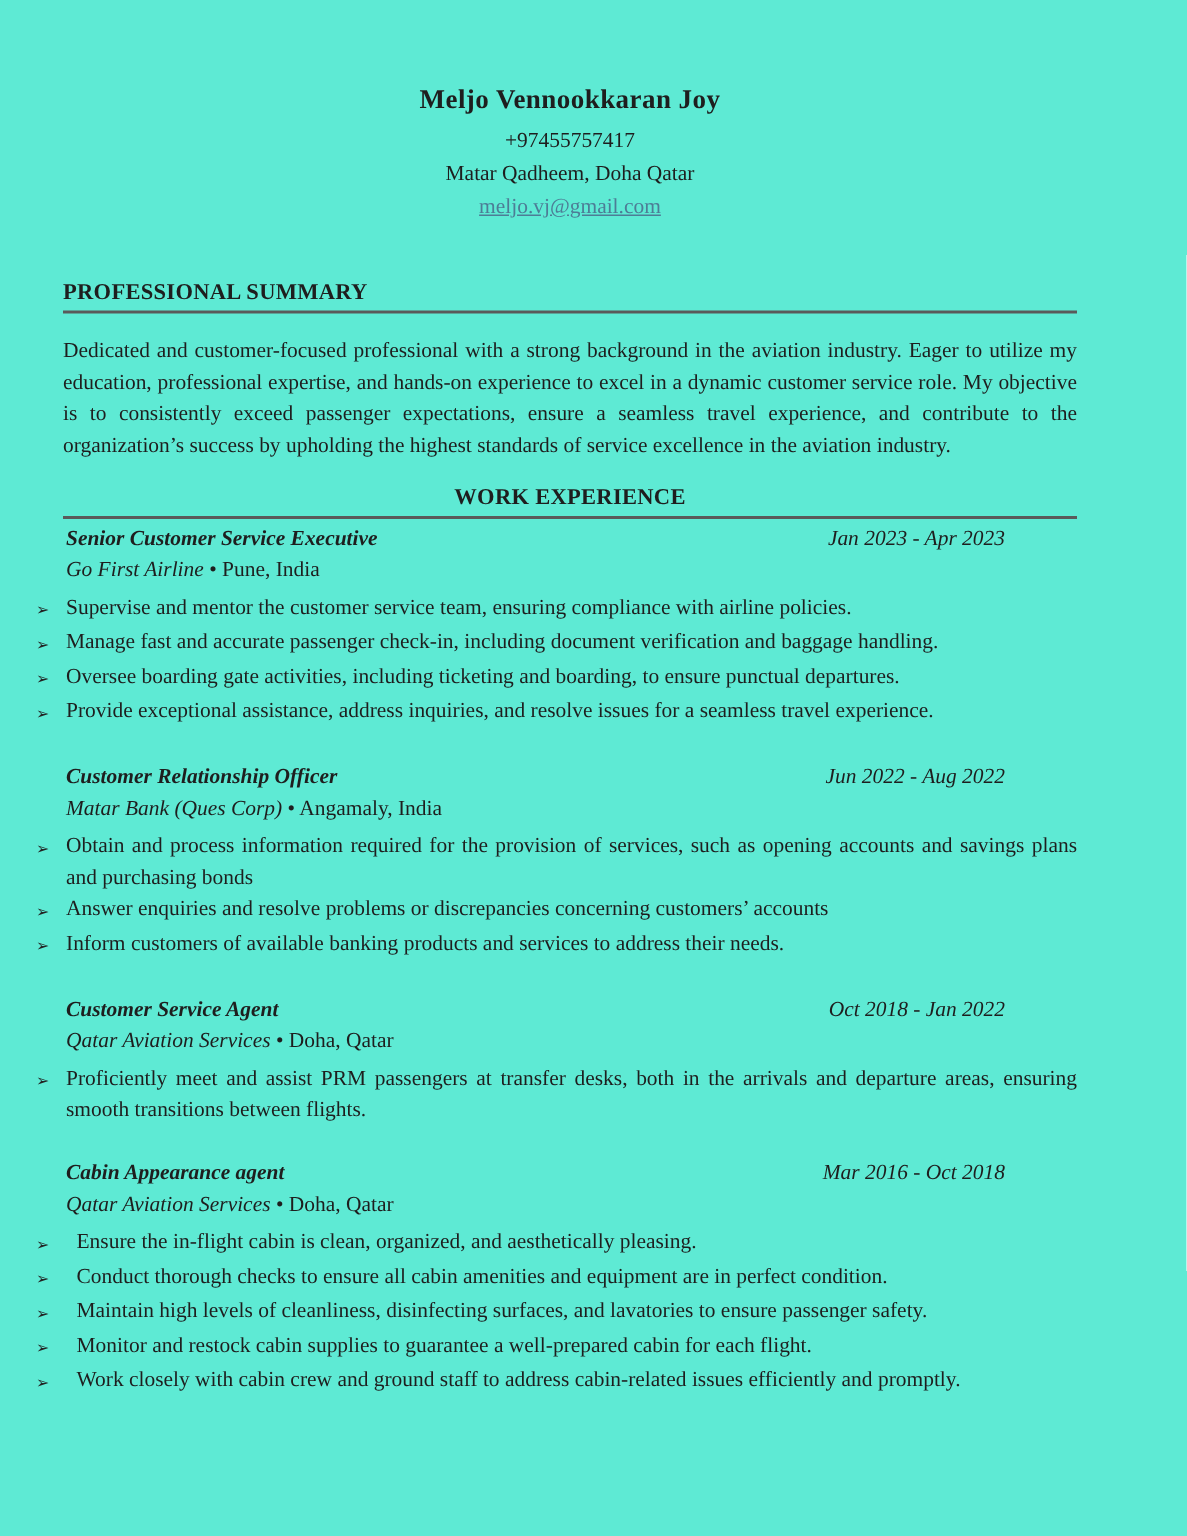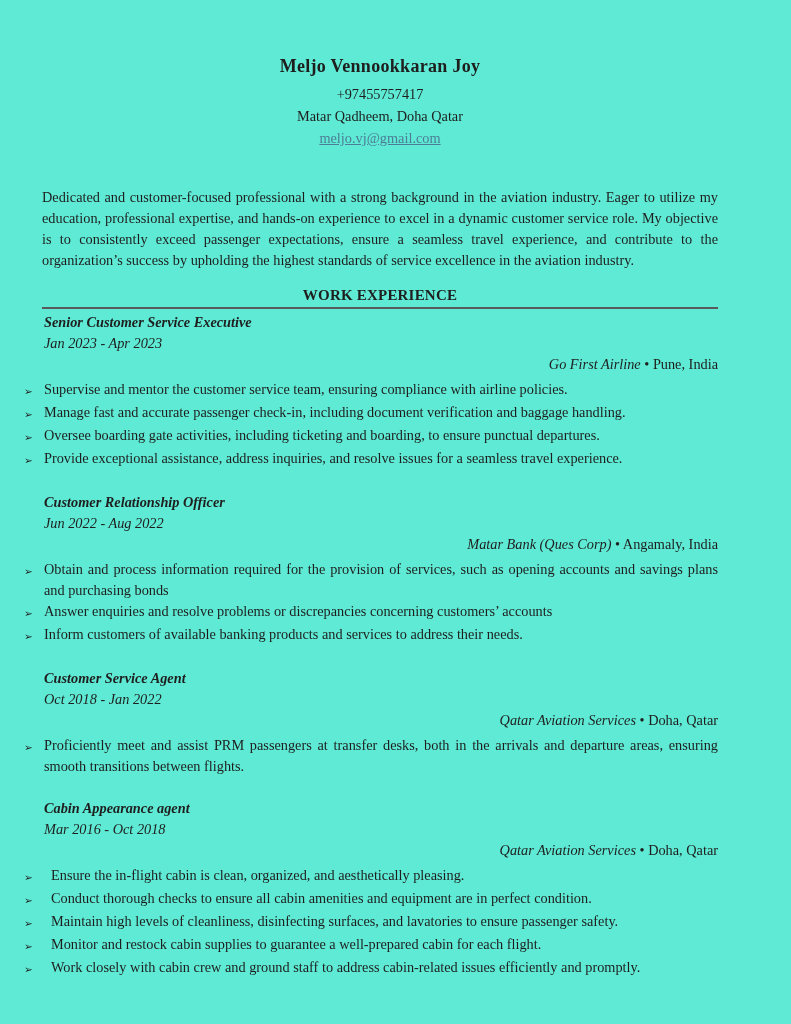--- a/index.html
+++ b/index.html
@@ -21,24 +21,24 @@
   .section-heading {
     font-weight: bold; font-size: 15px; letter-spacing: 0.2px;
     padding-bottom: 3px; border-bottom: 2px solid #5a5a5a; line-height: 17px;
   }
   .summary-heading { margin-bottom: 15px; }
   .experience-heading { margin-top: 16px; margin-bottom: 3px; text-align: center; }
   .summary-text { text-align: justify; line-height: 21px; }
   
   .job { margin-top: 21px; }
   .job:first-child { margin-top: 2px; }
-  .job-head { display: flex; justify-content: space-between; line-height: 21px; margin-left: 2px; flex-direction: column; }
+  .job-head { display: flex; justify-content: space-between; line-height: 21px; margin-left: 2px; }
   .job-title { font-weight: bold; font-style: italic; }
   .job-dates { font-style: italic; margin-right: 48px; white-space: nowrap; }
-  .job-sub { line-height: 21px; margin-left: 2px; text-align: right; }
+  .job-sub { line-height: 21px; margin-left: 2px; }
   .job-company { font-style: italic; }
   .bullets { list-style: none; margin: 4px 0 0 0; padding: 0; }
   .bullets li { display: flex; line-height: 21px; }
   .marker {
     flex: 0 0 20px; margin-left: -18px;
     font-family: "DejaVu Sans", sans-serif; font-size: 10.5px;
     padding-top: 2px; color: #222;
   }
   .bullets.wide .marker { flex: 0 0 27px; }
   .bullet-text { flex: 1; text-align: justify; }
@@ -51,20 +51,21 @@
   <div class="header">
     <div class="name">Meljo Vennookkaran Joy</div>
     <div class="contact-line">+97455757417</div>
     <div class="contact-line">Matar Qadheem, Doha Qatar</div>
     <div class="contact-line">
       <a class="email-link">meljo.vj@gmail.com</a>
     </div>
   </div>
 
   <div>
+    <div class="section-heading summary-heading">PROFESSIONAL SUMMARY</div>
     <div class="summary-text">Dedicated and customer-focused professional with a strong background in the aviation industry. Eager to utilize my education, professional expertise, and hands-on experience to excel in a dynamic customer service role. My objective is to consistently exceed passenger expectations, ensure a seamless travel experience, and contribute to the organization’s success by upholding the highest standards of service excellence in the aviation industry.</div>
   </div>
 
   <div>
     <div class="section-heading experience-heading">WORK EXPERIENCE</div>
     <div id="jobs">
         <div class="job">
           <div class="job-head">
             <span class="job-title">Senior Customer Service Executive</span>
             <span class="job-dates">Jan 2023 - Apr 2023</span>

